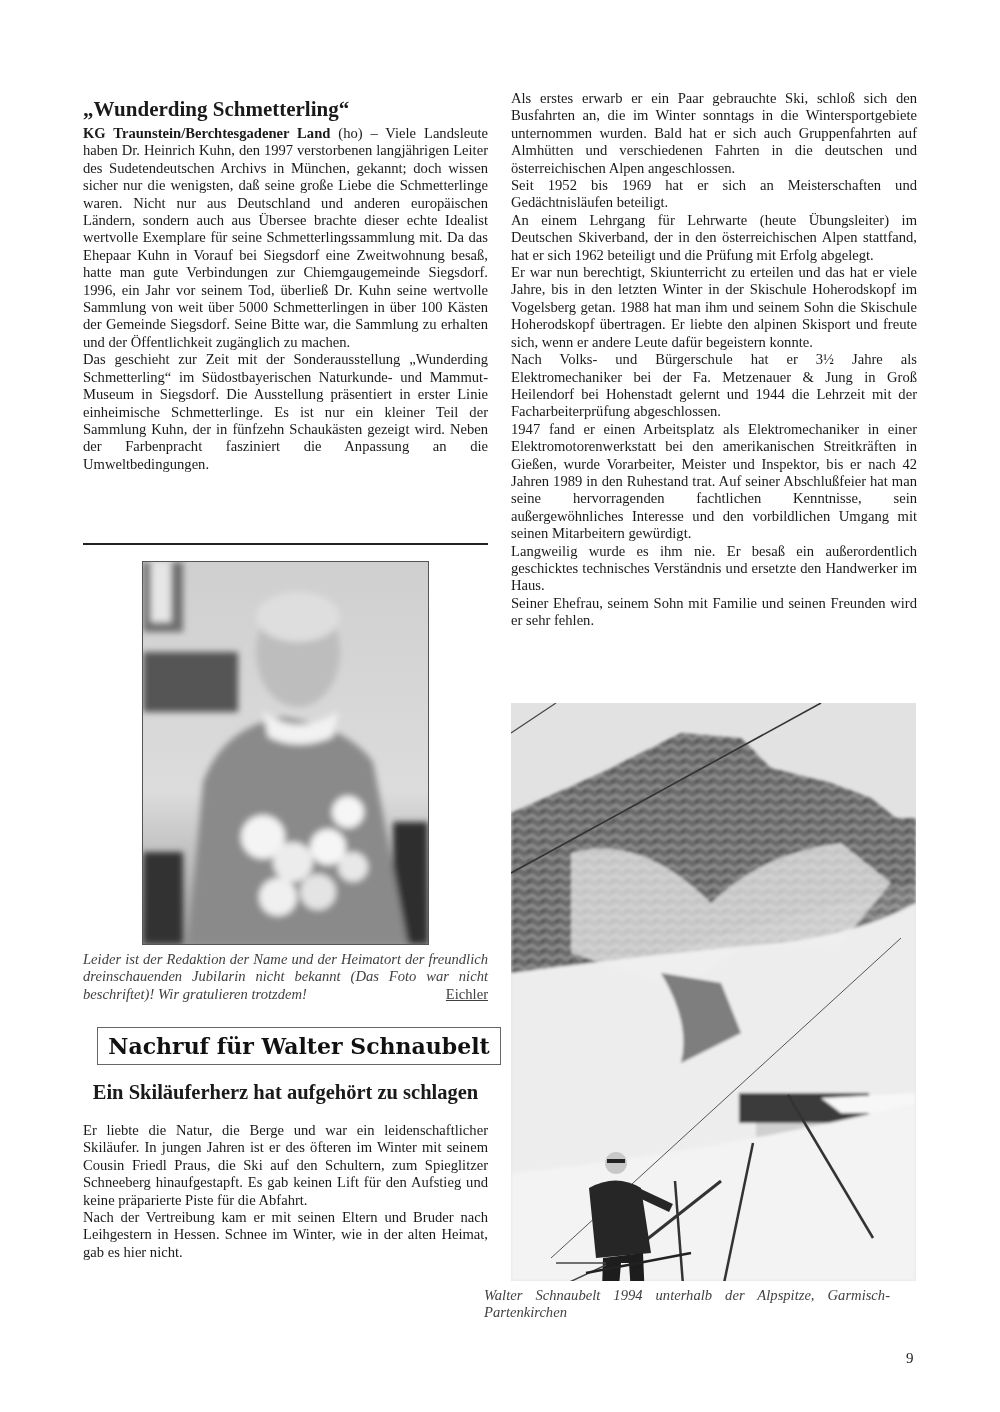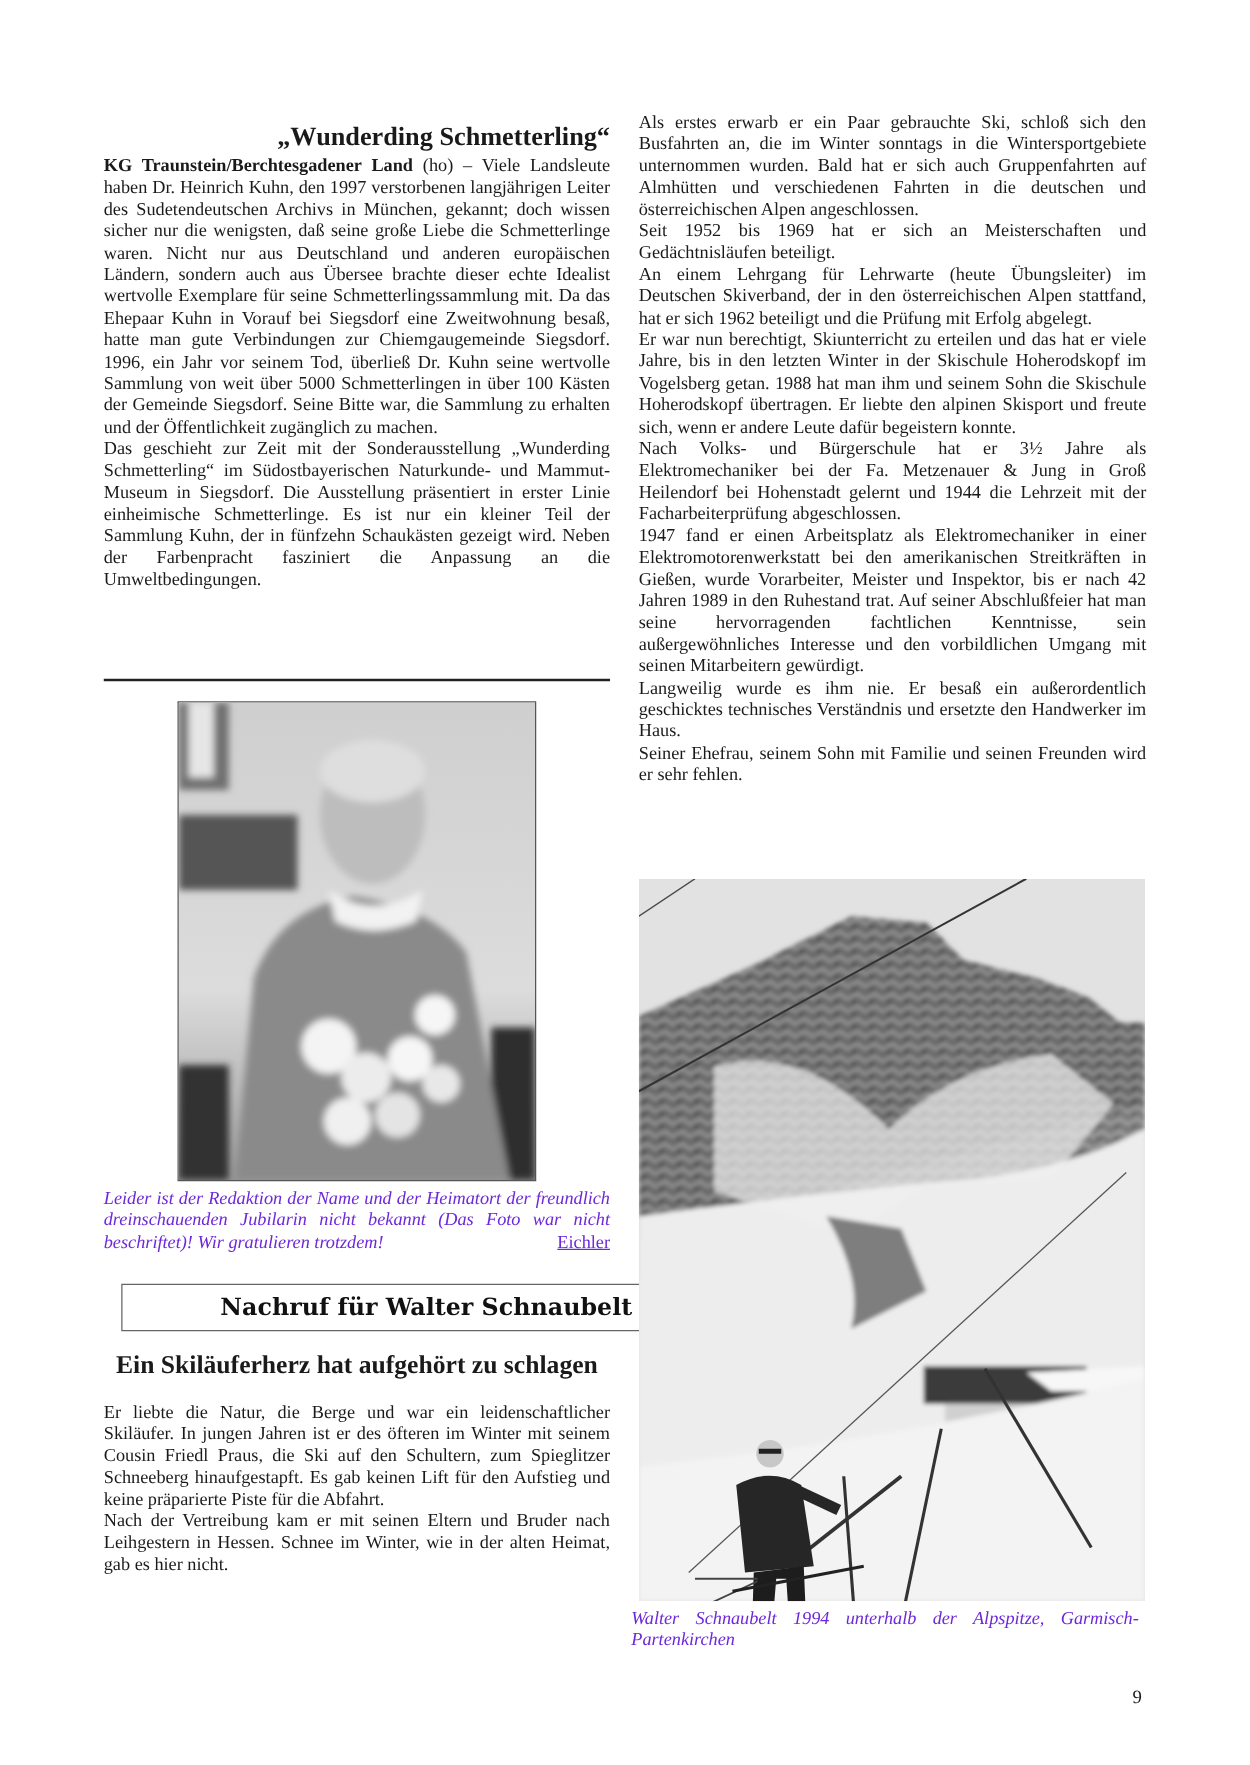--- a/index.html
+++ b/index.html
@@ -2,33 +2,33 @@
 <html><head>
 <meta charset="utf-8">
 <style>
   html, body { margin: 0; padding: 0; background: #ffffff; }
   body { width: 1000px; height: 1412px; position: relative; overflow: hidden;
          font-family: "Liberation Serif", "DejaVu Serif", serif; color: #1a1a1a; }
   .col { position: absolute; font-size: 14.6px; line-height: 17.4px; text-align: justify; hyphens: manual; }
   .col p { margin: 0; }
   #left-top { left: 83px; top: 98px; width: 405px; }
   #right-top { left: 511px; top: 90px; width: 406px; }
-  .title { text-align: right; font-weight: bold; font-size: 21px; line-height: 22px; margin: 0 0 5px 0; }
+  .title { text-align: left; font-weight: bold; font-size: 21px; line-height: 22px; margin: 0 0 5px 0; }
   .lead-bold { font-weight: bold; }
   .rule { position: absolute; left: 83px; top: 543px; width: 405px; height: 2px; background: #222; }
   .photo { position: absolute; border: 1px solid #555; overflow: hidden; }
   #portrait { left: 142px; top: 561px; width: 285px; height: 382px; }
   #ski-photo { left: 511px; top: 703px; width: 405px; height: 578px; border: none; }
-  .caption { position: absolute; font-style: italic; font-size: 14.6px; line-height: 17.4px; text-align: justify; color: #6d28d9; }
+  .caption { position: absolute; font-style: italic; font-size: 14.6px; line-height: 17.4px; text-align: justify; color: #404040; }
   #caption-portrait { left: 83px; top: 951px; width: 405px; }
   #caption-portrait .author { float: right; font-style: normal; text-decoration: underline; }
-  #caption-ski { left: 505px; top: 1287px; width: 406px; }
+  #caption-ski { left: 484px; top: 1287px; width: 406px; }
   .boxed-head { position: absolute; left: 97px; top: 1027px; width: 402px; height: 36px;
                 border: 1.5px solid #666; display: flex; align-items: center; justify-content: center;
-                font-family: "DejaVu Serif", serif; font-weight: bold; font-size: 19px; color: #111; padding-left: 42px; }
+                font-family: "DejaVu Serif", serif; font-weight: bold; font-size: 22px; color: #111; }
   #left-bottom { left: 83px; top: 1080px; width: 405px; }
   .subtitle { text-align: center; font-weight: bold; font-size: 20.5px; line-height: 24px; margin-bottom: 18px; }
   .page-number { position: absolute; left: 906px; top: 1350px; font-size: 15px; }
 </style>
 </head>
 <body>
 
 <div id="left-top" class="col">
   <div class="title">
     <div>„Wunderding Schmetterling“</div>

